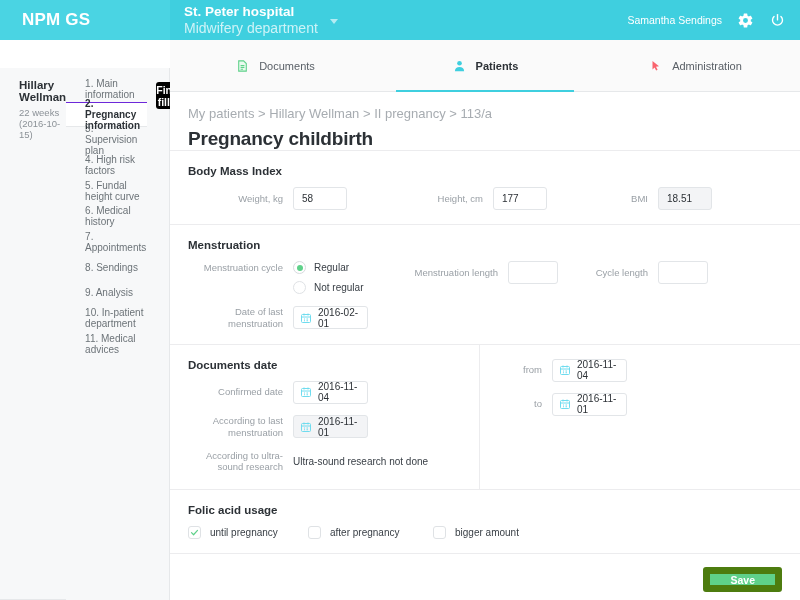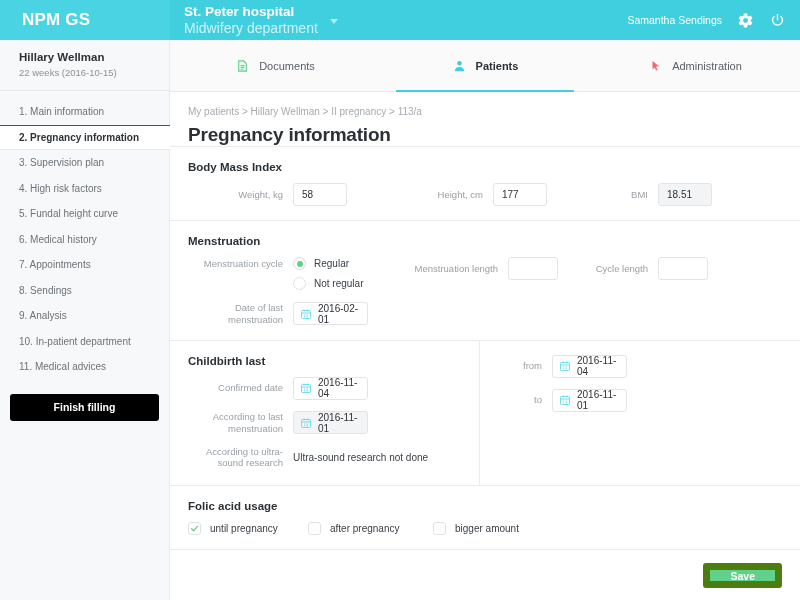--- a/index.html
+++ b/index.html
@@ -35,21 +35,21 @@
   .user-name { color: #ffffff; font-size: 10.5px; }
   .icon-btn { width: 18px; height: 18px; display: flex; align-items: center; justify-content: center; }
   .icon-btn svg { display: block; }
 
   
   .bodywrap { flex: 1; display: flex; min-height: 0; }
 
   
   .sidebar {
     width: 170px; flex: 0 0 170px; background: #f7f8f9;
-    border-right: 1px solid #e6e8ea; display: flex; flex-direction: column;
+    border-right: 1px solid #e6e8ea; display: flex; flex-direction: row; margin-top: 28px;
   }
   .patient-box { padding: 11px 0 12px 19px; border-bottom: 1px solid #e6e8ea; }
   .patient-name { font-size: 11.5px; font-weight: bold; color: #2c3136; }
   .patient-sub { font-size: 9.5px; color: #8b9197; margin-top: 4px; }
   .nav { padding-top: 8px; }
   .nav-item {
     height: 25.5px; display: flex; align-items: center;
     padding-left: 19px; font-size: 10px; color: #6c7378;
     border-top: 1px solid transparent; border-bottom: 1px solid transparent;
   }
@@ -78,21 +78,21 @@
   }
   .tab.active { color: #2c3136; font-weight: bold; }
   .tab.active::after {
     content: ""; position: absolute; left: 16px; right: 16px; bottom: -1px;
     height: 2px; background: #3fcfdf;
   }
   .tab-ico { width: 15px; height: 15px; display: flex; align-items: center; justify-content: center; }
 
   .scroll { flex: 1; overflow: hidden; position: relative; }
 
-  .breadcrumb { padding: 14px 14px 0 18px; font-size: 10px; color: #a7acb1; }
+  .breadcrumb { padding: 14px 14px 0 18px; font-size: 13px; color: #a7acb1; }
   .page-title { padding: 7px 0 0 18px; font-size: 19px; font-weight: bold; color: #2c3136; letter-spacing: -.2px; }
 
   .section { border-top: 1px solid #ececee; padding: 14px 0 14px 18px; }
   .section:first-of-type { margin-top: 17px; }
   .section-title { font-size: 11.5px; font-weight: bold; color: #2c3136; margin-bottom: 10px; }
 
   .row { display: flex; align-items: flex-start; margin-bottom: 9px; }
   .row:last-child { margin-bottom: 0; }
 
   .fld { display: flex; align-items: center; }
@@ -238,21 +238,21 @@
               <path d="M5 2l13 10.5-6 .8 3.2 6.4-2.9 1.5-3.2-6.4L5 19z"></path>
             </svg>
           </span>
           <span>Administration</span>
         </div>
       </div>
 
       <div class="scroll">
 
         <div class="breadcrumb">My patients &gt; Hillary Wellman &gt; II pregnancy &gt; 113/a</div>
-        <div class="page-title">Pregnancy information</div>
+        <div class="page-title">Pregnancy childbirth</div>
 
         <div class="section">
           <div class="section-title">Body Mass Index</div>
           <div class="row">
             <div class="fld" style="width:200px">
               <span class="fld-label" style="width:95px">Weight, kg</span>
               <span class="inp w-num">58</span>
             </div>
             <div class="fld" style="width:205px">
               <span class="fld-label" style="width:95px">Height, cm</span>
@@ -301,21 +301,21 @@
                   </svg>
                 </span>
                 <span>2016-02-01</span>
               </span>
             </div>
           </div>
         </div>
 
         <div class="split">
           <div class="col-left">
-            <div class="section-title">Childbirth last</div>
+            <div class="section-title">Documents date</div>
             <div class="row">
               <div class="fld">
                 <span class="fld-label" style="width:95px">Confirmed date</span>
                 <span class="inp w-date">
                   <span class="cal">
                     <svg width="12" height="12" viewBox="0 0 24 24" fill="none" stroke="#6fdcef" stroke-width="2">
                       <rect x="3" y="5" width="18" height="16" rx="2"></rect>
                       <path d="M3 10h18M8 3v4M16 3v4M8 14h2M13 14h3M8 17.5h2M13 17.5h3"></path>
                     </svg>
                   </span>

